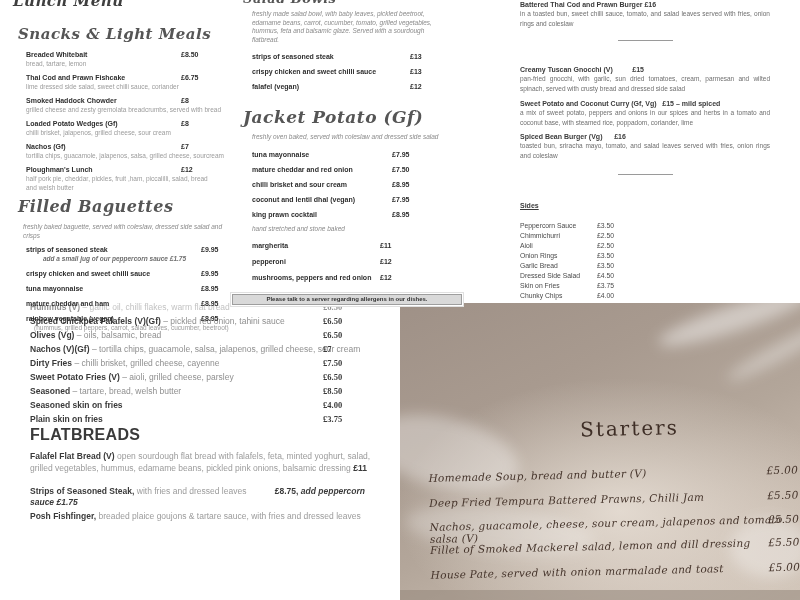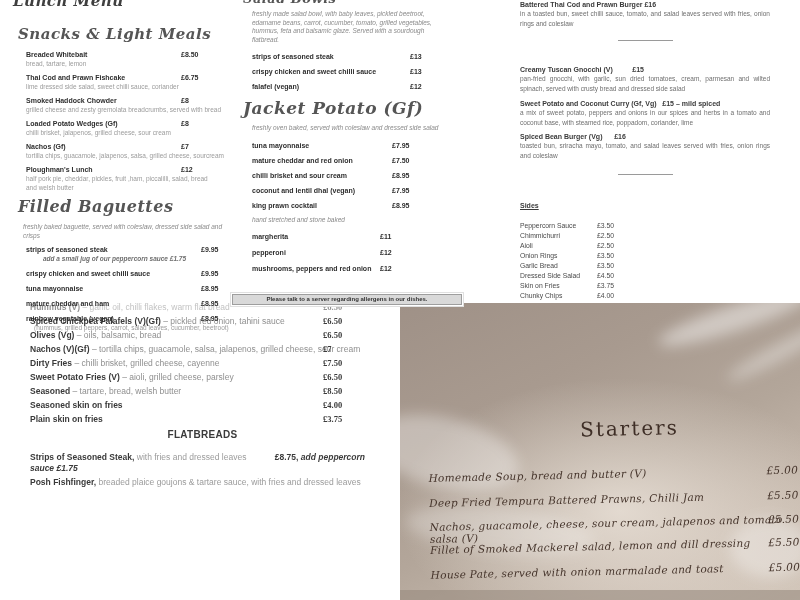--- a/index.html
+++ b/index.html
@@ -29,21 +29,21 @@
   .bag-head{font-size:16px;line-height:20px;margin-top:2px;margin-left:5px;}
   .bag-intro{margin-top:6px;margin-left:10px;}
   .bag-items{margin-left:13px;margin-top:5px;}
   .b-item{margin-bottom:6px;}
   .b-note{font-size:6.5px;line-height:9px;font-style:italic;font-weight:700;color:#6d6d6d;margin-left:17px;}
   .b-note2{font-size:6.5px;line-height:9px;color:#9b9b9b;margin-left:8px;}
   .sal-head{font-size:13px;line-height:16px;margin-top:-9px;}
   .mid-intro{margin-top:3px;margin-left:9px;width:196px;}
   .mid-items{margin-top:8px;margin-left:9px;}
   .m-item{margin-bottom:6px;}
-  .jack-head{font-size:17px;line-height:22px;margin-top:6px;}
+  .jack-head{font-size:17px;line-height:22px;margin-top:15px;}
   .jack-intro{margin-top:5px;margin-left:9px;}
   .pz-head{font-size:16px;line-height:20px;margin-top:6px;}
   .pz-items .m-item{margin-bottom:7px;}
   
   .notice-wrap{position:absolute;left:230px;top:292px;width:230px;border:1px solid #e0e0e0;background:#fff;padding:1px;z-index:8;}
   .notice{background:#d9d9d9;border:1px solid #9e9e9e;font-size:6px;line-height:9px;font-weight:700;
           color:#333;text-align:center;}
   
   .mtitle{font-size:7px;line-height:9px;font-weight:700;color:#3a3a3a;white-space:pre-wrap;}
   .mdesc{font-size:6.5px;line-height:9.5px;color:#6e6e6e;text-align:justify;}
@@ -56,21 +56,21 @@
   .side-pr{position:absolute;left:77px;top:0;color:#4a4a4a;}
   
   .bar-doc{left:0;top:295px;width:356px;height:305px;z-index:1;}
   .bar-inner{position:absolute;left:30px;top:0;width:345px;}
   .bar-row{position:relative;font-size:8.5px;line-height:9px;margin-bottom:5px;}
   .bar-row .nm{color:#3a3a3a;}
   .bar-row .ds{color:#8f8f8f;}
   .bar-row .pr{color:#3a3a3a;font-family:Liberation Serif, serif;}
   .faded{opacity:.55;}
   .mt8{margin-top:8px;}
-  .sec-head{font-size:10px;line-height:11px;font-weight:700;color:#3a3a3a;text-align:center;letter-spacing:.3px;}
+  .sec-head{font-size:16px;line-height:11px;font-weight:700;color:#3a3a3a;letter-spacing:.3px;}
   .fb-head{margin-top:5px;}
   .fb-items{margin-top:11px;}
   .fb{font-size:8.5px;line-height:11.5px;margin-bottom:9px;color:#8f8f8f;}
   .fb .nm{color:#3a3a3a;}
   .fb .pr-in{font-weight:700;color:#3a3a3a;}
   .sw-items{margin-top:12px;}
   .sw{font-size:8.5px;line-height:11px;margin-bottom:3px;color:#8f8f8f;}
   .sw .nm{color:#3a3a3a;}
   .sw .pr-in{font-weight:700;color:#3a3a3a;}
   .sw .gap{padding-left:26px;}
@@ -144,20 +144,25 @@
         <span class="pr p293">£4.00</span>
       </div>
       <div class="bar-row">
         <span class="nm">Plain skin on fries</span>
         <span class="pr p293">£3.75</span>
       </div>
 
       <div class="sec-head fb-head">FLATBREADS</div>
 
       <div class="fb-items">
+        <div class="fb">
+          <span class="nm">Falafel Flat Bread (V)</span>
+          <span class="ds">open sourdough flat bread with falafels, feta, minted yoghurt, salad, grilled vegetables, hummus, edamame beans, pickled pink onions, balsamic dressing</span>
+          <span class="pr-in">£11</span>
+        </div>
       </div>
 
 
       <div class="sw-items">
         <div class="sw">
           <span class="nm">Strips of Seasoned Steak,</span>
           <span class="ds">with fries and dressed leaves</span>
           <span class="pr-in gap">£8.75,</span>
           <span class="extra">add peppercorn sauce £1.75</span>
         </div>

